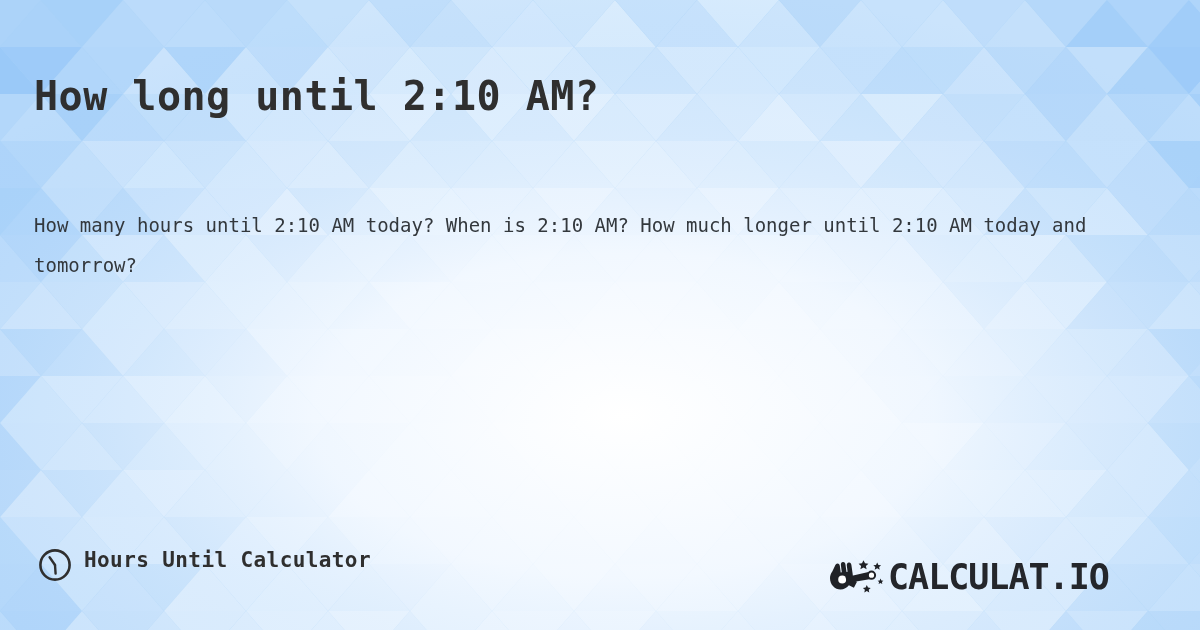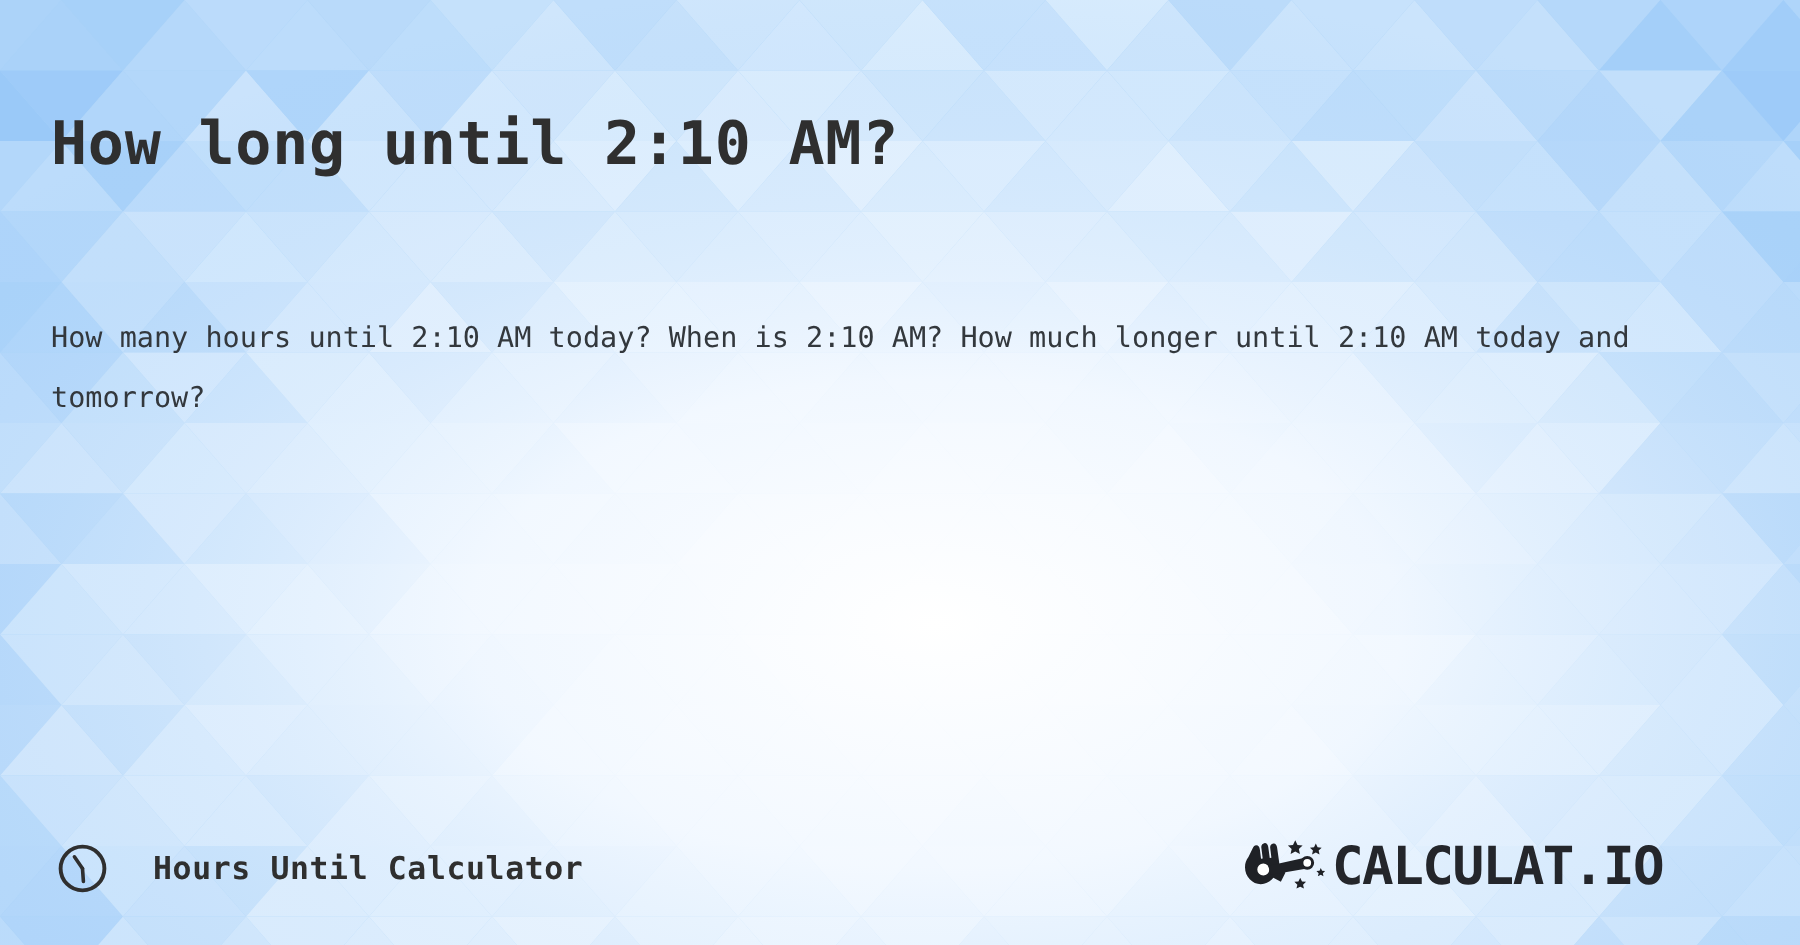--- a/index.html
+++ b/index.html
@@ -57,22 +57,22 @@
     top: 548px;
     width: 1200px;
     height: 62px;
   }
   #footer-brand {
     position: absolute;
     left: 38px;
     top: 0;
     height: 62px;
     display: flex;
-    align-items: center;
-    gap: 30px;
+    align-items: flex-start;
+    gap: 12px;
   }
   #clock-icon {
     display: block;
     width: 34px;
     height: 34px;
     flex: none;
   }
   #footer-brand-label {
     font-family: "DejaVu Sans Mono", monospace;
     font-weight: bold;

